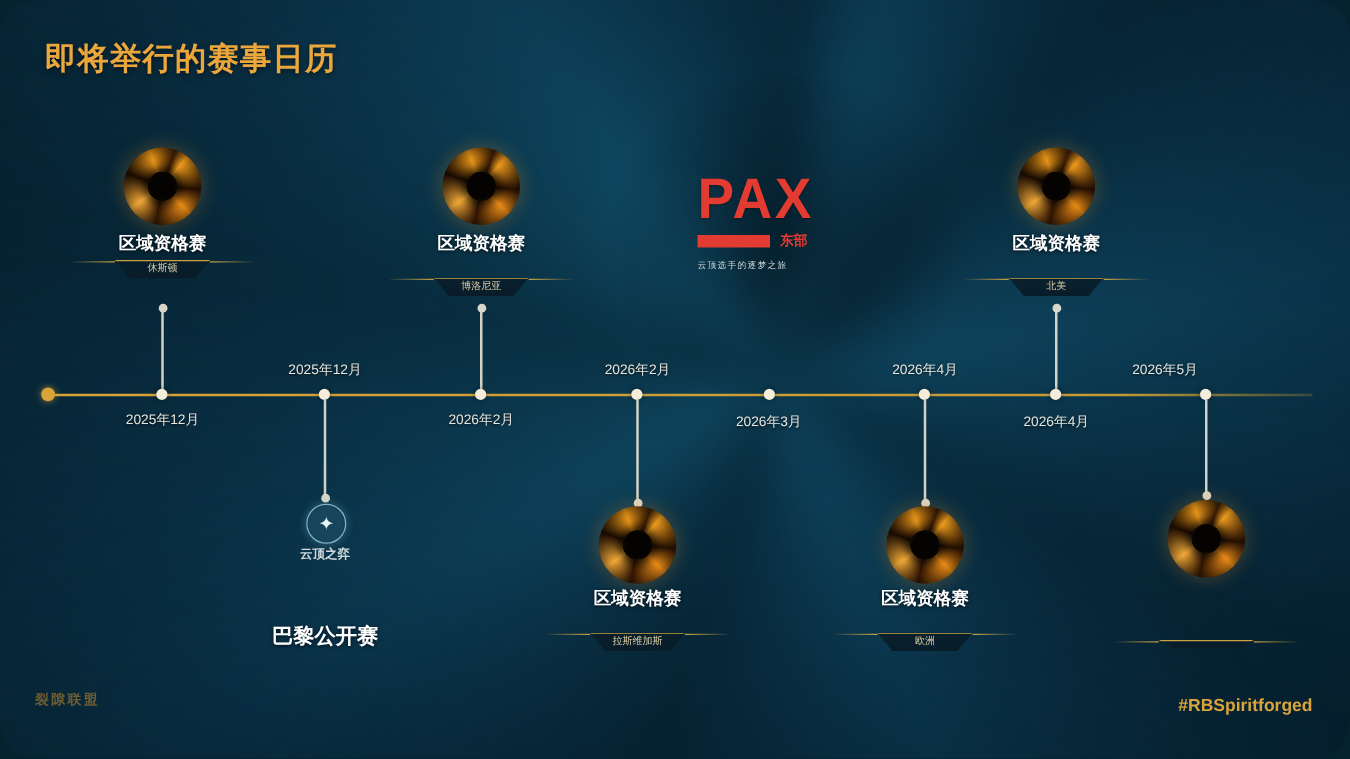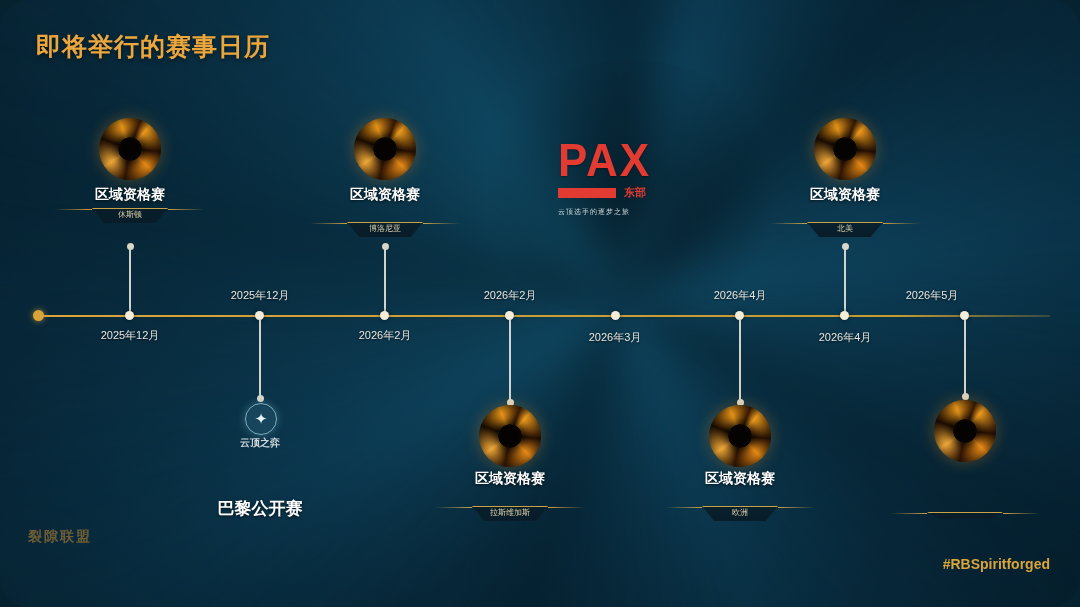--- a/index.html
+++ b/index.html
@@ -79,21 +79,21 @@
     transform:scaleY(1.04); text-shadow:0 1px 2px rgba(0,0,0,.4); }
   .pax-sub { display:flex; align-items:center; margin-top:3px; }
   .pax-bar { display:inline-block; width:58px; height:10px; background:#E23B31; }
   .pax-region { margin-left:8px; font-size:11px; font-weight:700; color:#E23B31; }
   .pax-caption { margin-top:7px; font-size:7px; color:#CFD8DA; letter-spacing:1px; }
 
   
   .footer-note { position:absolute; left:205px; top:556px; font-size:13px; color:#EDECE6;
     text-shadow:0 1px 2px rgba(0,0,0,.6); }
   .hashtag { position:absolute; right:30px; top:556px; font-size:14px; font-weight:700; color:#D9A43A; }
-  .brand { position:absolute; left:28px; top:528px; font-size:14px; font-weight:700;
+  .brand { position:absolute; left:28px; top:552px; font-size:11px; font-weight:700;
     letter-spacing:2px; color:#7A6233; opacity:.9; }
 </style>
 </head>
 <body>
 
 <div class="stage">
   <div class="bg-swirl"></div>
   <div class="bg-core"></div>
 
   <div class="title">即将举行的赛事日历</div>

